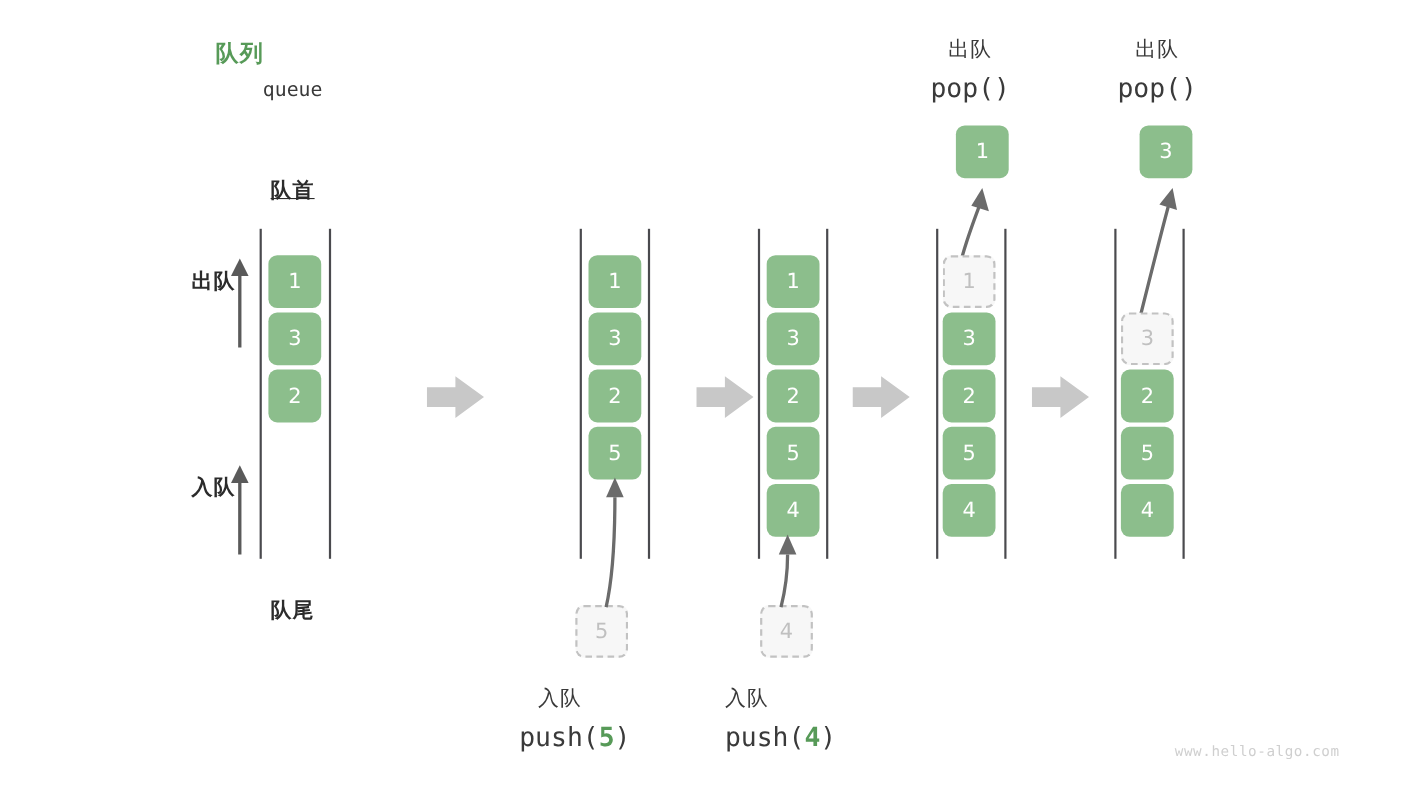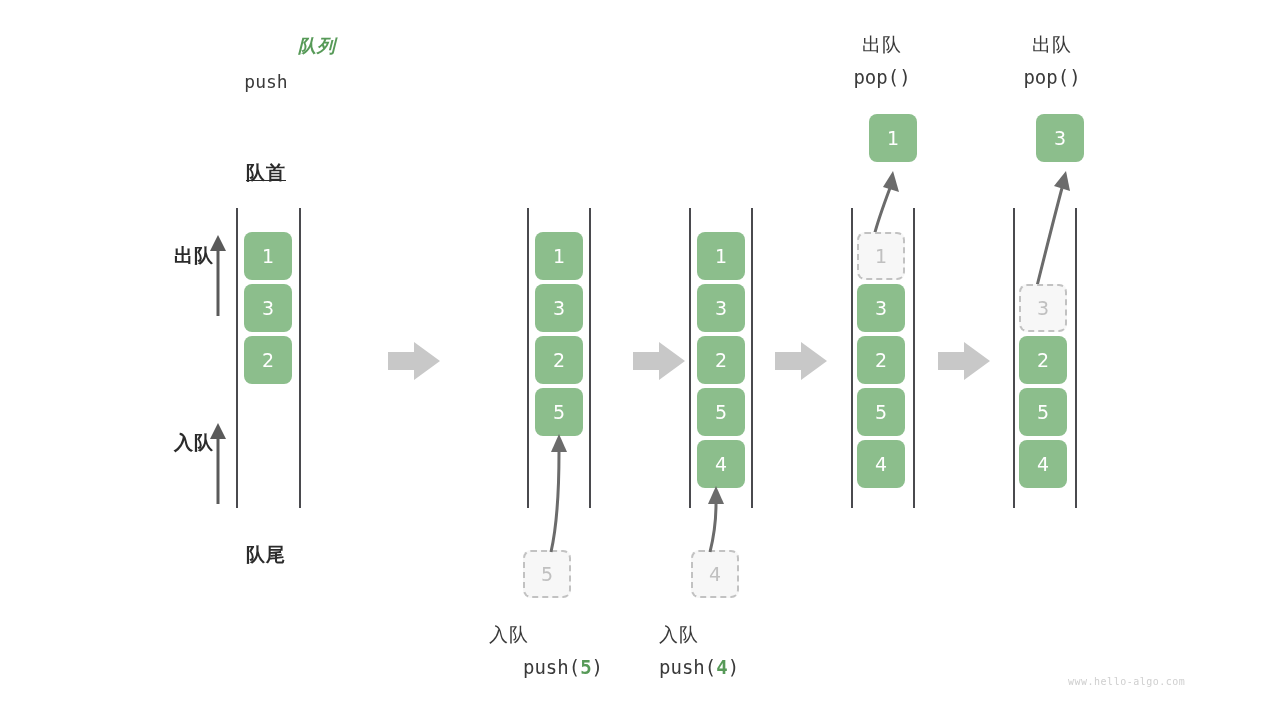--- a/index.html
+++ b/index.html
@@ -12,26 +12,25 @@
     width: 1280px;
     height: 720px;
     background: #ffffff;
     font-family: "DejaVu Sans", "Liberation Sans", sans-serif;
     overflow: hidden;
   }
   .abs { position: absolute; }
 
   
   .title-cn {
-    font-size: 18px;
+    font-size: 21px;
     font-weight: bold;
     color: #579a58;
-    text-align: right;
+    text-align: left;
     letter-spacing: 1px;
-    font-style: italic;
   }
   .title-en {
     font-family: "DejaVu Sans Mono", "Liberation Mono", monospace;
     font-size: 18px;
     color: #3a3a3a;
     text-align: center;
   }
   .label-bold {
     font-size: 19px;
     font-weight: bold;
@@ -40,30 +39,30 @@
     letter-spacing: 1px;
   }
   .op-cn {
     font-size: 19px;
     color: #3a3a3a;
     text-align: center;
     letter-spacing: 1px;
   }
   .op-code {
     font-family: "DejaVu Sans Mono", "Liberation Mono", monospace;
-    font-size: 19px;
+    font-size: 24px;
     color: #3a3a3a;
     text-align: center;
     white-space: pre;
   }
   .op-code .num { color: #579a58; font-weight: bold; }
 
   .watermark {
     font-family: "DejaVu Sans Mono", "Liberation Mono", monospace;
-    font-size: 10px;
+    font-size: 13px;
     color: #cfcfcf;
     letter-spacing: 0.5px;
   }
 
   
   .rail {
     position: absolute;
     width: 0;
     border-left: 2px solid #4a4a4e;
   }
@@ -97,21 +96,21 @@
 
   
   .motion { position: absolute; }
 </style>
 </head>
 <body>
 
 <div id="stage">
 
   <div class="abs title-cn" style="left:196px; top:34px; width:140px;">队列</div>
-  <div class="abs title-en" style="left:196px; top:71px; width:140px;">push</div>
+  <div class="abs title-en" style="left:196px; top:71px; width:140px;">queue</div>
 
   <div class="abs label-bold" style="left:196px; top:160px; width:140px;text-decoration:underline;">队首</div>
   <div class="abs label-bold" style="left:196px; top:542px; width:140px;font-family:Liberation Serif, serif;">队尾</div>
 
   <div class="abs label-bold" style="left:140px; top:243px; width:74px; text-align:right;">出队</div>
   <svg class="v-arrow" style="left:206px; top:232px;" width="24" height="86">
     <line x1="12" y1="84" x2="12" y2="16" stroke="#5a5a5a" stroke-width="3"></line>
     <polygon points="12,3 4,19 20,19" fill="#5a5a5a"></polygon>
   </svg>
 
@@ -141,21 +140,21 @@
   <div class="cell filled" style="left:535px; top:388px;">5</div>
 
   <div class="cell ghost" style="left:523px; top:550px;">5</div>
 
   <svg class="motion" style="left:530px; top:430px;" width="50" height="125">
     <path d="M 21 122 C 26 100 29 70 29 22" stroke="#6b6b6b" stroke-width="3" fill="none"></path>
     <polygon points="29,4 21,22 37,22" fill="#6b6b6b"></polygon>
   </svg>
 
   <div class="abs op-cn" style="left:489px; top:622px; width:140px; text-align:left;">入队</div>
-  <div class="abs op-code" style="left:483px; top:656px; width:160px; text-align:center;"><span>push(</span><span class="num">5</span><span>)</span></div>
+  <div class="abs op-code" style="left:472px; top:656px; width:160px; text-align:left;"><span>push(</span><span class="num">5</span><span>)</span></div>
 
   <svg class="flow-arrow" style="left:633px; top:340px;" width="54" height="42">
     <polygon points="0,12 26,12 26,2 52,21 26,40 26,30 0,30" fill="#c8c8c8"></polygon>
   </svg>
 
   <div class="rail" style="left:689px; top:208px; height:300px;"></div>
   <div class="rail" style="left:751px; top:208px; height:300px;"></div>
 
   <div class="cell filled" style="left:697px; top:232px;">1</div>
   <div class="cell filled" style="left:697px; top:284px;">3</div>

